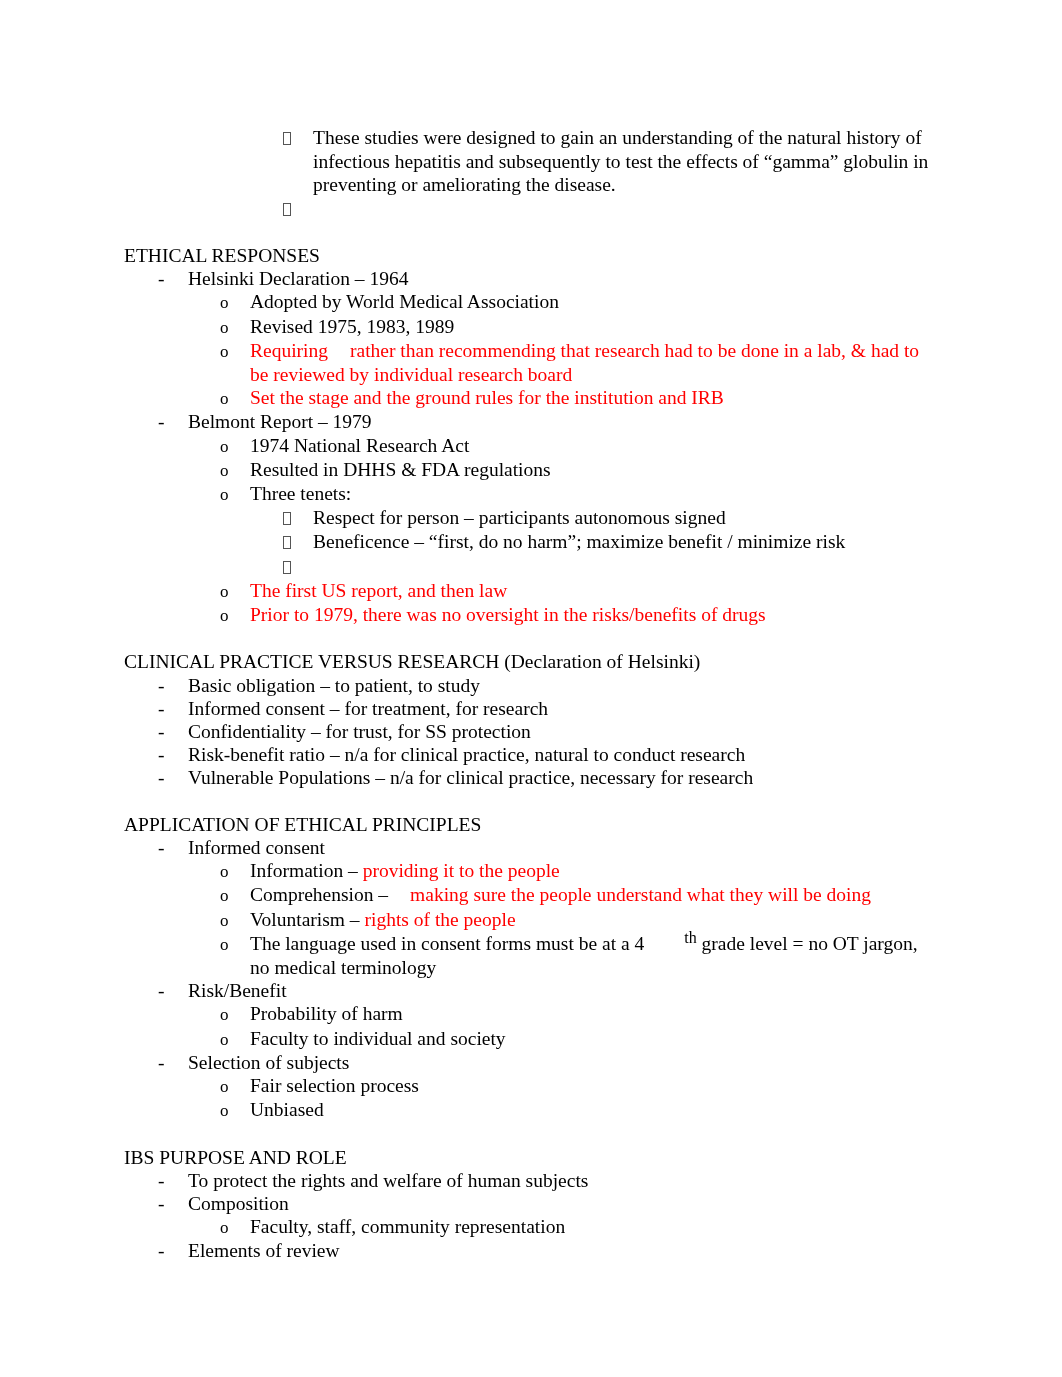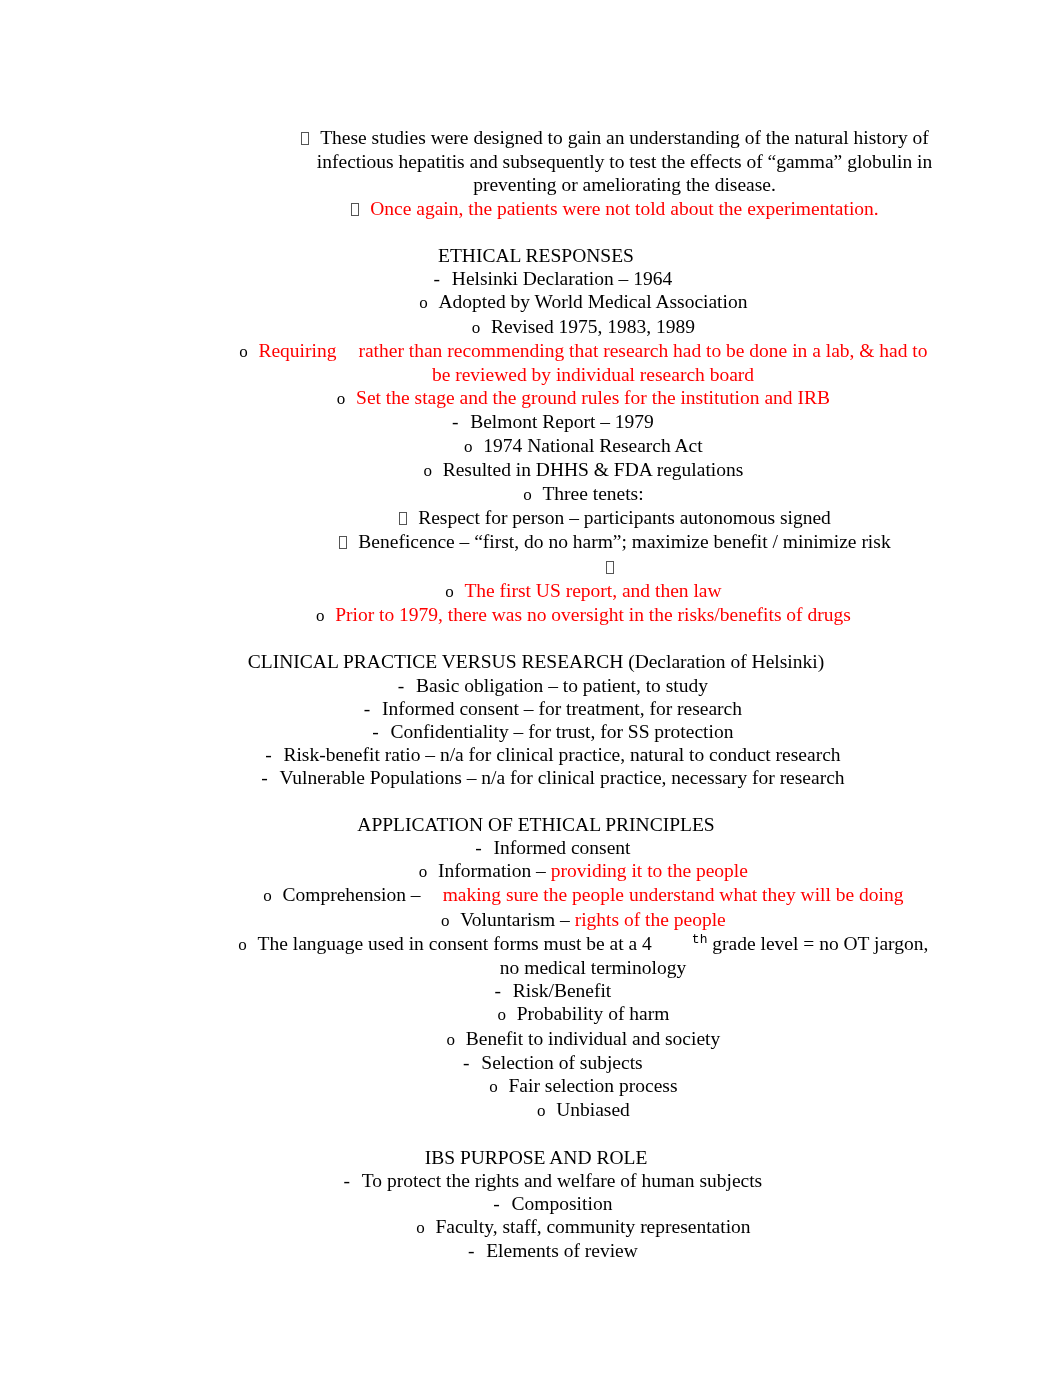--- a/index.html
+++ b/index.html
@@ -28,28 +28,27 @@
   }
 
   
   .p {
     position: relative;
     font-size: 19.5px;
     line-height: 23.2px;
     margin: 0;
     padding: 0;
     white-space: normal;
-    text-align: center;
   }
   .red { color: #FF0000; }
   .black { color: #000000; }
 
   
   .heading {
-    margin-left: 12px;
+    margin-left: 0;
   }
 
   
   .lvl1 {
     margin-left: 64px;
     text-indent: -30px;
   }
   .lvl1 .bullet {
     display: inline-block;
     width: 30px;
@@ -91,35 +90,34 @@
     vertical-align: -1px;
     box-sizing: border-box;
   }
 
   
   .gap-sm { display: inline-block; width: 22px; }
   .gap-md { display: inline-block; width: 40px; }
   .gap-lg { display: inline-block; width: 70px; }
 
   .sup {
-    font-size: 13px;
+    font-size: 16px;
     vertical-align: super;
     line-height: 0;
-    font-family: Liberation Mono, monospace;
   }
 
   .blank { height: 23.2px; }
 </style>
 </head>
 <body>
 
 <div class="page">
   <div class="doc" id="doc-body">
       <div class="p lvl3"><span class="bullet"><span class="tofu"></span></span><span class="black">These studies were designed to gain an understanding of the natural history of infectious hepatitis and subsequently to test the effects of “gamma” globulin in preventing or ameliorating the disease.</span></div>
-      <div class="p lvl3"><span class="bullet"><span class="tofu"></span></span><span class="red">Once again, the patients were not told about the experimentation.</span></div>
+      <div class="p lvl3"><span class="bullet"><span class="tofu"></span></span></div>
       <div class="p blank"></div>
       <div class="p heading"><span class="black">ETHICAL RESPONSES</span></div>
       <div class="p lvl1"><span class="bullet">-</span><span class="black">Helsinki Declaration – 1964</span></div>
       <div class="p lvl2"><span class="bullet">o</span><span class="black">Adopted by World Medical Association</span></div>
       <div class="p lvl2"><span class="bullet">o</span><span class="black">Revised 1975, 1983, 1989</span></div>
       <div class="p lvl2"><span class="bullet">o</span><span class="red">Requiring</span><span class="gap-sm"></span><span class="red">rather than recommending that research had to be done in a lab, &amp; had to be reviewed by individual research board</span></div>
       <div class="p lvl2"><span class="bullet">o</span><span class="red">Set the stage and the ground rules for the institution and IRB</span></div>
       <div class="p lvl1"><span class="bullet">-</span><span class="black">Belmont Report – 1979</span></div>
       <div class="p lvl2"><span class="bullet">o</span><span class="black">1974 National Research Act</span></div>
       <div class="p lvl2"><span class="bullet">o</span><span class="black">Resulted in DHHS &amp; FDA regulations</span></div>
@@ -138,21 +136,21 @@
       <div class="p lvl1"><span class="bullet">-</span><span class="black">Vulnerable Populations – n/a for clinical practice, necessary for research</span></div>
       <div class="p blank"></div>
       <div class="p heading"><span class="black">APPLICATION OF ETHICAL PRINCIPLES</span></div>
       <div class="p lvl1"><span class="bullet">-</span><span class="black">Informed consent</span></div>
       <div class="p lvl2"><span class="bullet">o</span><span class="black">Information –</span> <span class="red">providing it to the people</span></div>
       <div class="p lvl2"><span class="bullet">o</span><span class="black">Comprehension –</span><span class="gap-sm"></span><span class="red">making sure the people understand what they will be doing</span></div>
       <div class="p lvl2"><span class="bullet">o</span><span class="black">Voluntarism –</span> <span class="red">rights of the people</span></div>
       <div class="p lvl2"><span class="bullet">o</span><span class="black">The language used in consent forms must be at a 4</span><span class="gap-md"></span><span class="sup black">th</span><span class="black"> grade level = no OT jargon, no medical terminology</span></div>
       <div class="p lvl1"><span class="bullet">-</span><span class="black">Risk/Benefit</span></div>
       <div class="p lvl2"><span class="bullet">o</span><span class="black">Probability of harm</span></div>
-      <div class="p lvl2"><span class="bullet">o</span><span class="black">Benefit to individual and society</span></div>
+      <div class="p lvl2"><span class="bullet">o</span><span class="black">Faculty to individual and society</span></div>
       <div class="p lvl1"><span class="bullet">-</span><span class="black">Selection of subjects</span></div>
       <div class="p lvl2"><span class="bullet">o</span><span class="black">Fair selection process</span></div>
       <div class="p lvl2"><span class="bullet">o</span><span class="black">Unbiased</span></div>
       <div class="p blank"></div>
       <div class="p heading"><span class="black">IBS PURPOSE AND ROLE</span></div>
       <div class="p lvl1"><span class="bullet">-</span><span class="black">To protect the rights and welfare of human subjects</span></div>
       <div class="p lvl1"><span class="bullet">-</span><span class="black">Composition</span></div>
       <div class="p lvl2"><span class="bullet">o</span><span class="black">Faculty, staff, community representation</span></div>
       <div class="p lvl1"><span class="bullet">-</span><span class="black">Elements of review</span></div>
     </div>

